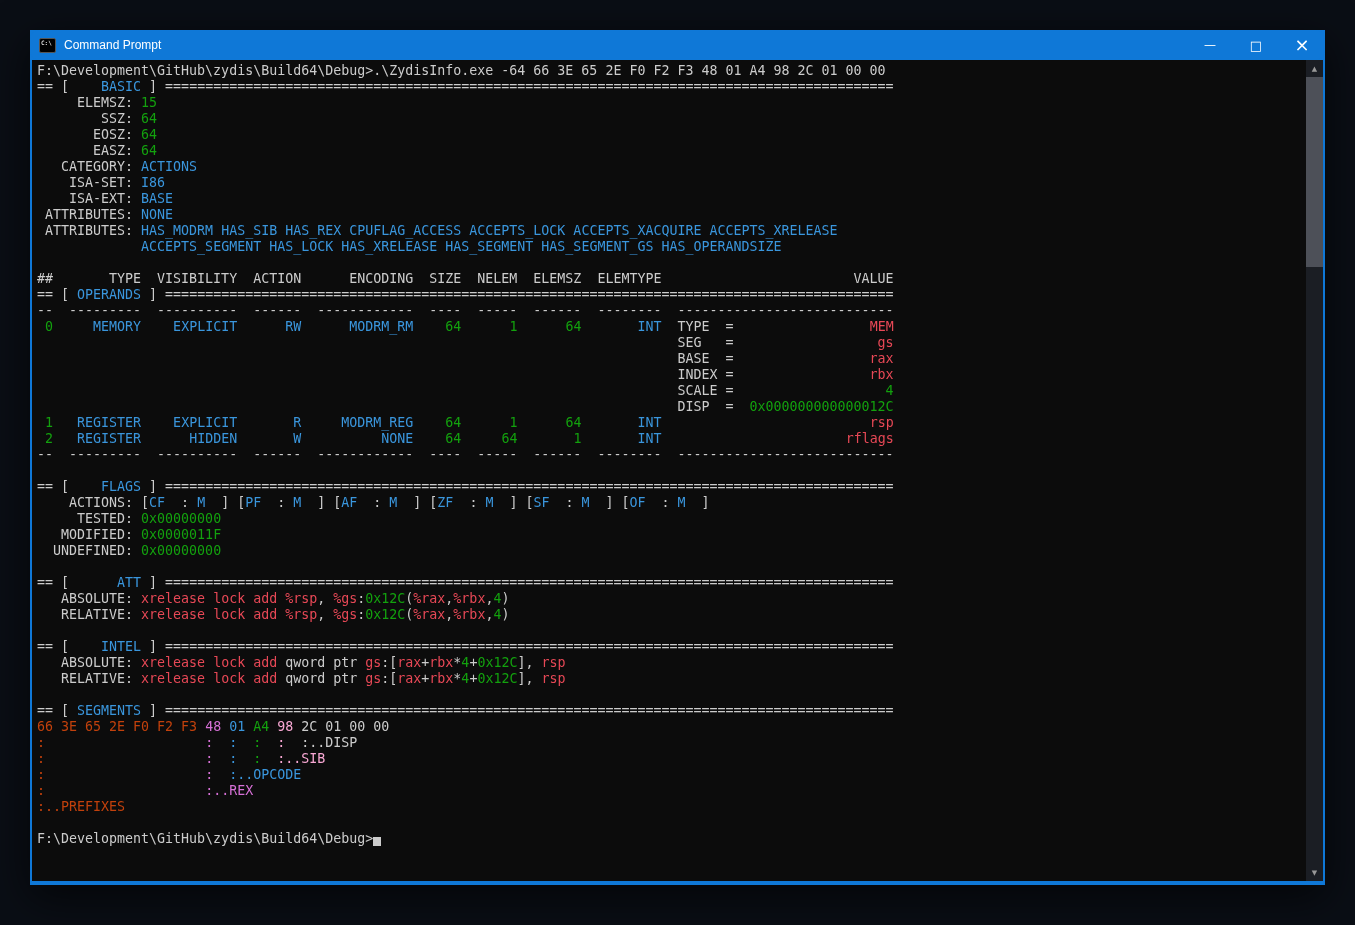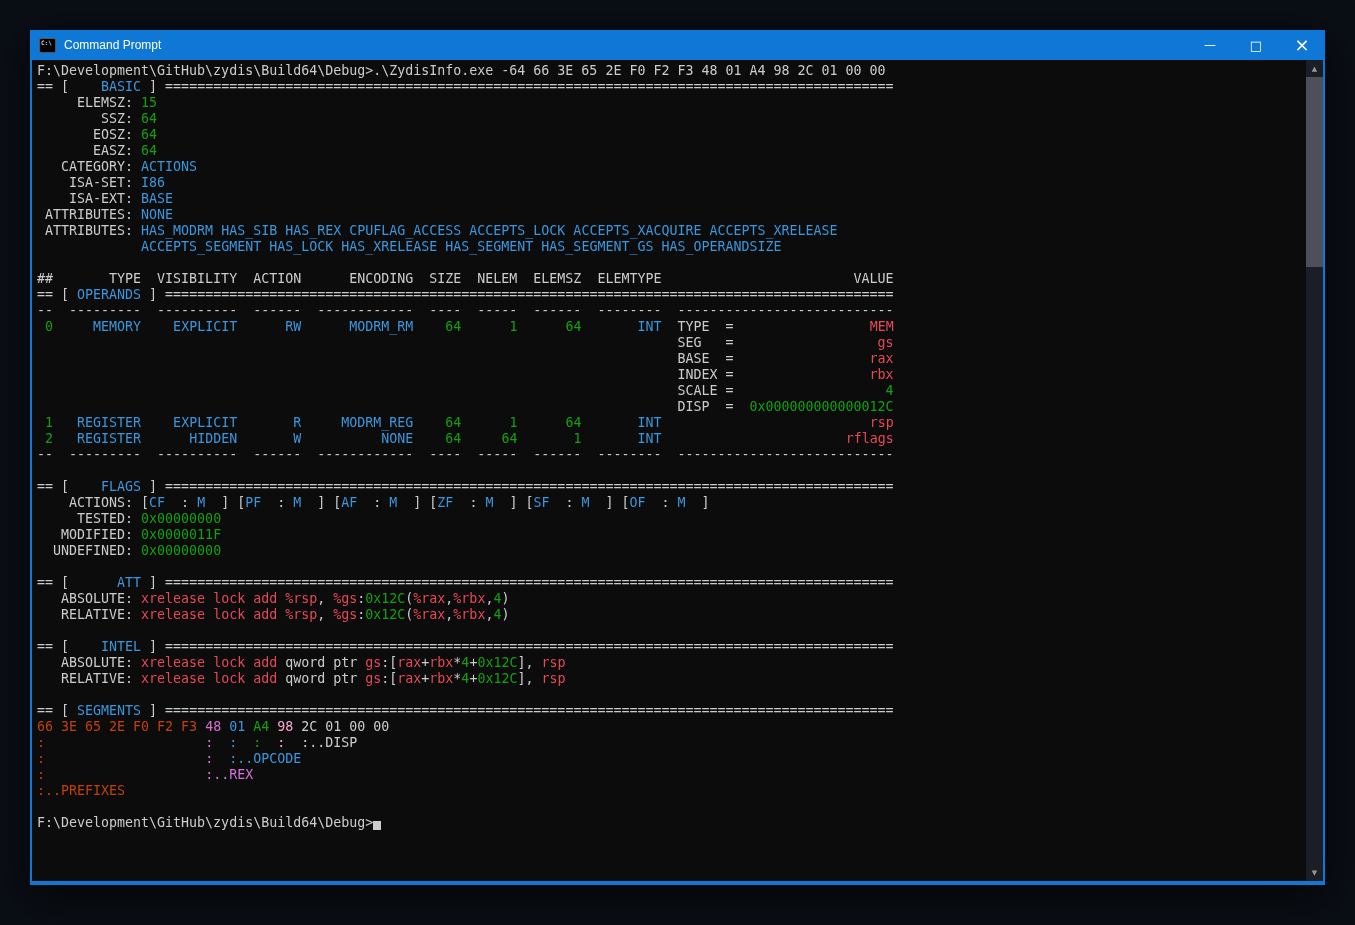--- a/index.html
+++ b/index.html
@@ -133,20 +133,21 @@
         <div class="line"><span class="c-w">   ABSOLUTE: </span><span class="c-r">xrelease lock add %rsp</span><span class="c-w">, </span><span class="c-r">%gs</span><span class="c-w">:</span><span class="c-g">0x12C</span><span class="c-w">(</span><span class="c-r">%rax</span><span class="c-w">,</span><span class="c-r">%rbx</span><span class="c-w">,</span><span class="c-g">4</span><span class="c-w">)</span></div>
         <div class="line"><span class="c-w">   RELATIVE: </span><span class="c-r">xrelease lock add %rsp</span><span class="c-w">, </span><span class="c-r">%gs</span><span class="c-w">:</span><span class="c-g">0x12C</span><span class="c-w">(</span><span class="c-r">%rax</span><span class="c-w">,</span><span class="c-r">%rbx</span><span class="c-w">,</span><span class="c-g">4</span><span class="c-w">)</span></div>
         <div class="line"></div>
         <div class="line"><span class="c-w">== [ </span><span class="c-b">   INTEL</span><span class="c-w"> ] </span><span class="c-w">===========================================================================================</span></div>
         <div class="line"><span class="c-w">   ABSOLUTE: </span><span class="c-r">xrelease lock add</span><span class="c-w"> qword ptr </span><span class="c-r">gs</span><span class="c-w">:[</span><span class="c-r">rax</span><span class="c-w">+</span><span class="c-r">rbx</span><span class="c-w">*</span><span class="c-g">4</span><span class="c-w">+</span><span class="c-g">0x12C</span><span class="c-w">], </span><span class="c-r">rsp</span></div>
         <div class="line"><span class="c-w">   RELATIVE: </span><span class="c-r">xrelease lock add</span><span class="c-w"> qword ptr </span><span class="c-r">gs</span><span class="c-w">:[</span><span class="c-r">rax</span><span class="c-w">+</span><span class="c-r">rbx</span><span class="c-w">*</span><span class="c-g">4</span><span class="c-w">+</span><span class="c-g">0x12C</span><span class="c-w">], </span><span class="c-r">rsp</span></div>
         <div class="line"></div>
         <div class="line"><span class="c-w">== [ </span><span class="c-b">SEGMENTS</span><span class="c-w"> ] </span><span class="c-w">===========================================================================================</span></div>
         <div class="line"><span class="c-m">66 3E 65 2E F0 F2 F3 </span><span class="c-p">48 </span><span class="c-b">01 </span><span class="c-g">A4 </span><span class="c-y">98 </span><span class="c-w">2C 01 00 00</span></div>
         <div class="line"><span class="c-m">:</span><span class="c-w">                    </span><span class="c-p">:</span><span class="c-w">  </span><span class="c-b">:</span><span class="c-w">  </span><span class="c-g">:</span><span class="c-w">  </span><span class="c-y">:</span><span class="c-w">  </span><span class="c-w">:..DISP</span></div>
+        <div class="line"><span class="c-m">:</span><span class="c-w">                    </span><span class="c-p">:</span><span class="c-w">  </span><span class="c-b">:</span><span class="c-w">  </span><span class="c-g">:</span><span class="c-w">  </span><span class="c-y">:..SIB</span></div>
         <div class="line"><span class="c-m">:</span><span class="c-w">                    </span><span class="c-p">:</span><span class="c-w">  </span><span class="c-b">:..OPCODE</span></div>
         <div class="line"><span class="c-m">:</span><span class="c-w">                    </span><span class="c-p">:..REX</span></div>
         <div class="line"><span class="c-m">:..PREFIXES</span></div>
         <div class="line"></div>
         <div class="line"><span class="c-w">F:\Development\GitHub\zydis\Build64\Debug&gt;</span><span class="cursor"></span></div>
       </div>
     <div class="scrollbar">
       <div class="sb-btn up">
         <span>▲</span>
       </div>

